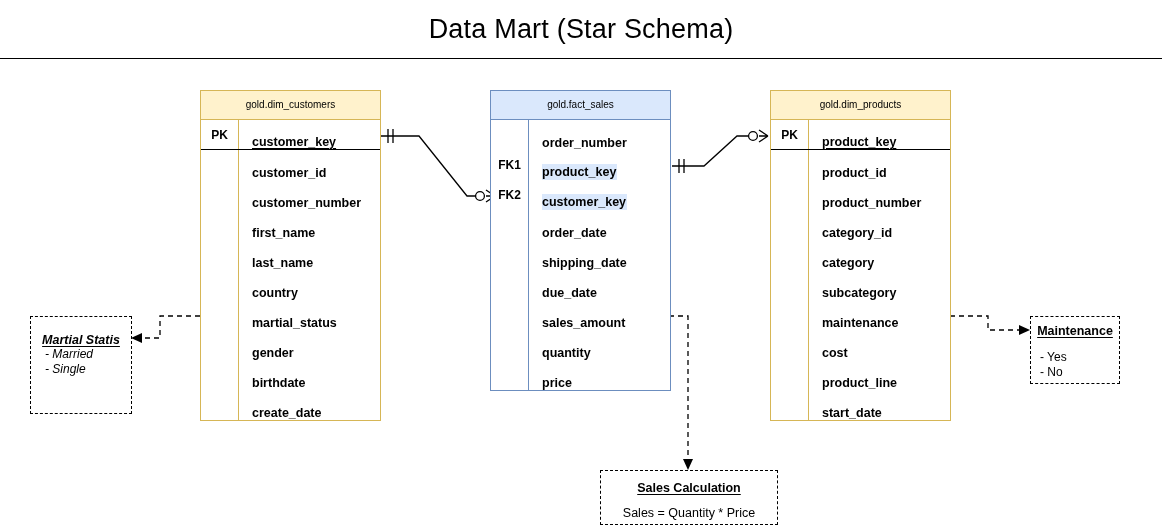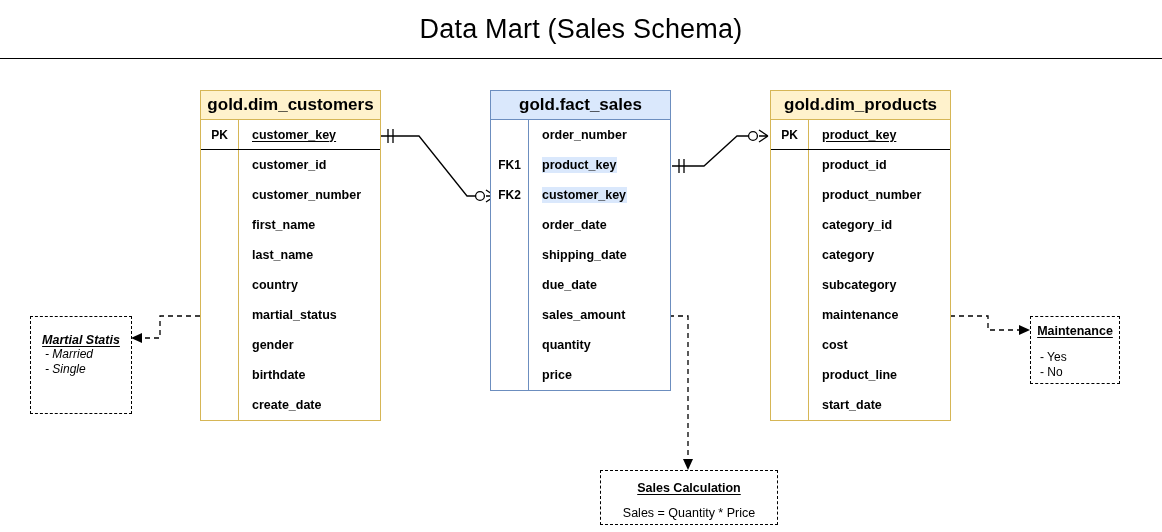--- a/index.html
+++ b/index.html
@@ -45,22 +45,22 @@
   .entity {
     position: absolute;
     box-sizing: border-box;
     background: #ffffff;
   }
   .entity .ent-header {
     box-sizing: border-box;
     height: 29px;
     line-height: 27px;
     text-align: center;
-    font-size: 17px;
-    font-weight: bold;
+    font-size: 10px;
+    font-weight: normal;
   }
   .entity .ent-body {
     position: relative;
     box-sizing: border-box;
   }
   .row {
     position: relative;
     box-sizing: border-box;
     height: 30px;
     display: flex;
@@ -75,21 +75,21 @@
     align-items: center;
     justify-content: center;
     font-size: 12px;
     font-weight: bold;
   }
   .row .fieldcol {
     box-sizing: border-box;
     flex: 1 1 auto;
     height: 100%;
     display: flex;
-    align-items: center;
+    align-items: flex-end;
     padding-left: 13px;
     font-size: 12.5px;
     font-weight: bold;
   }
   .row.pk-row { border-bottom: 1.4px solid #000; }
   .row .fieldcol .pk-name {
     text-decoration: underline;
     text-underline-offset: 2px;
   }
   .row .fieldcol .fk-name {
@@ -132,21 +132,21 @@
     font-weight: normal;
     text-align: center;
   }
   svg { overflow: visible; }
 </style>
 </head>
 <body>
 
 <div id="canvas">
 
-  <div id="page-title">Data Mart (Sales Schema)</div>
+  <div id="page-title">Data Mart (Star Schema)</div>
   <div id="title-rule"></div>
 
   <svg id="connectors" width="1162" height="532" style="position:absolute;left:0;top:0;">
 
     
     <g>
       <path d="M 381 136 L 419 136 L 467 196 L 476 196" fill="none" stroke="#000" stroke-width="1.3"></path>
 
       <line x1="388" y1="129" x2="388" y2="143" stroke="#000" stroke-width="1.3"></line>
       <line x1="393" y1="129" x2="393" y2="143" stroke="#000" stroke-width="1.3"></line>

